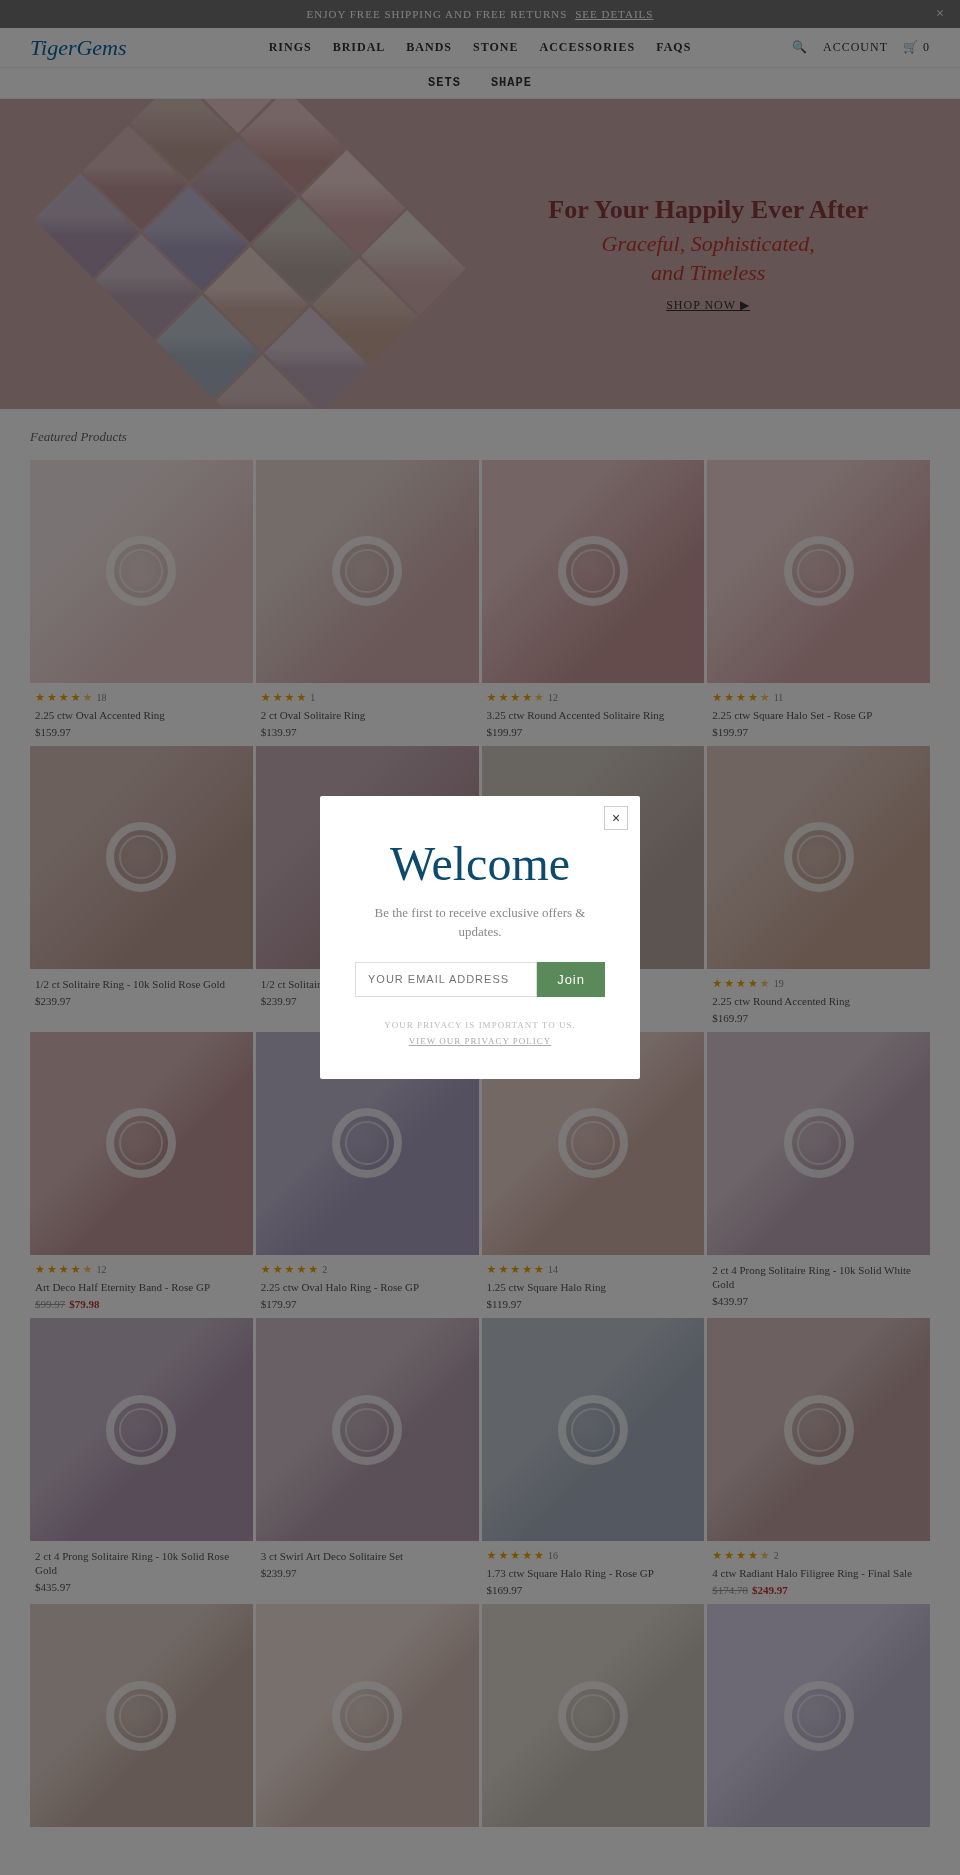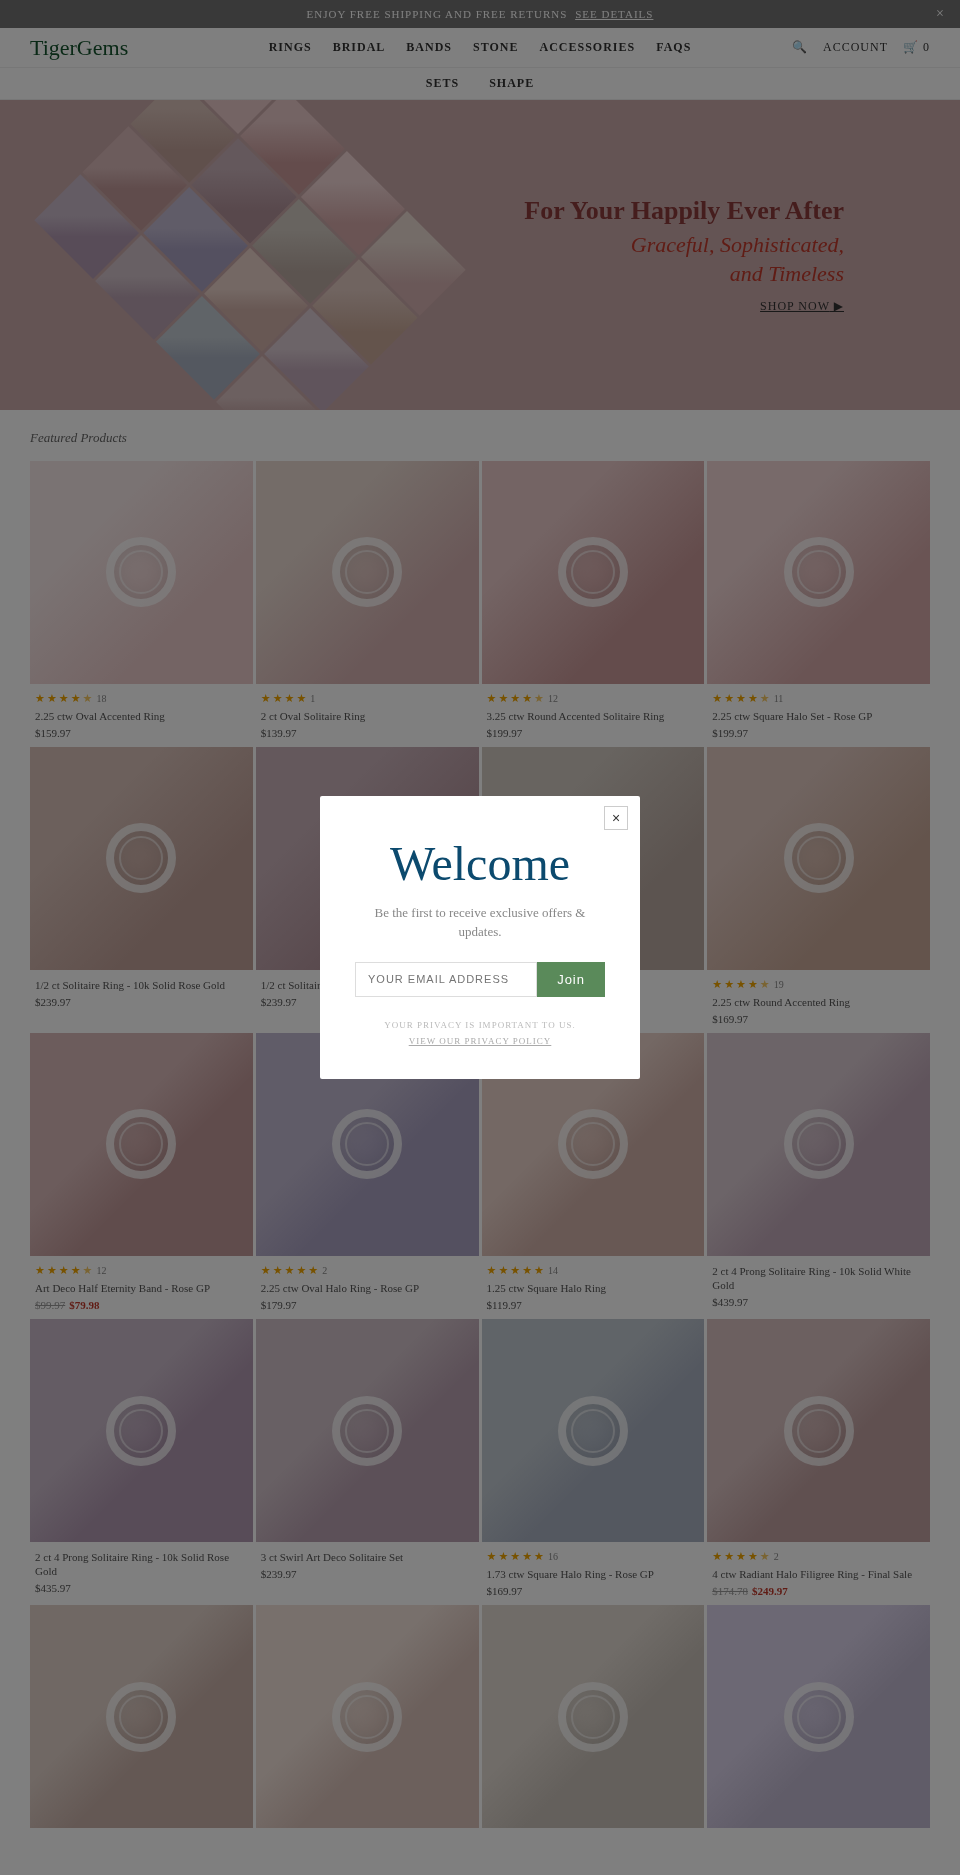--- a/index.html
+++ b/index.html
@@ -32,22 +32,23 @@
       align-items: center;
       justify-content: center;
       padding: 12px 30px;
       border-bottom: 1px solid #eee;
       position: relative;
     }
     .logo {
       position: absolute;
       left: 30px;
       font-family: 'Georgia', serif;
+      font-style: italic;
       font-size: 22px;
-      color: #14532d;
+      color: #0369a1;
     }
     .nav-links {
       display: flex;
       gap: 21px;
       align-items: center;
     }
     .nav-links a {
       text-decoration: none;
       color: #333;
       font-size: 12px;
@@ -76,35 +77,36 @@
       padding: 8px 30px;
       border-bottom: 1px solid #eee;
     }
     .nav-sub a {
       text-decoration: none;
       color: #333;
       font-size: 12px;
       font-weight: bold;
       letter-spacing: 1px;
       text-transform: uppercase;
+      font-family: Liberation Mono, monospace;
     }
 
     
     .hero {
       position: relative;
       background: #c9a8a8;
       height: 310px;
       overflow: hidden;
       display: flex;
       align-items: center;
     }
     .hero-text {
       position: absolute;
-      right: 116px;
-      text-align: right;
+      right: 92px;
+      text-align: center;
     }
     .hero-text h2 {
       font-size: 26px;
       color: #8B3A3A;
       font-weight: bold;
       margin-bottom: 5px;
     }
     .hero-text .subtitle {
       font-size: 22px;
       color: #c0392b;

